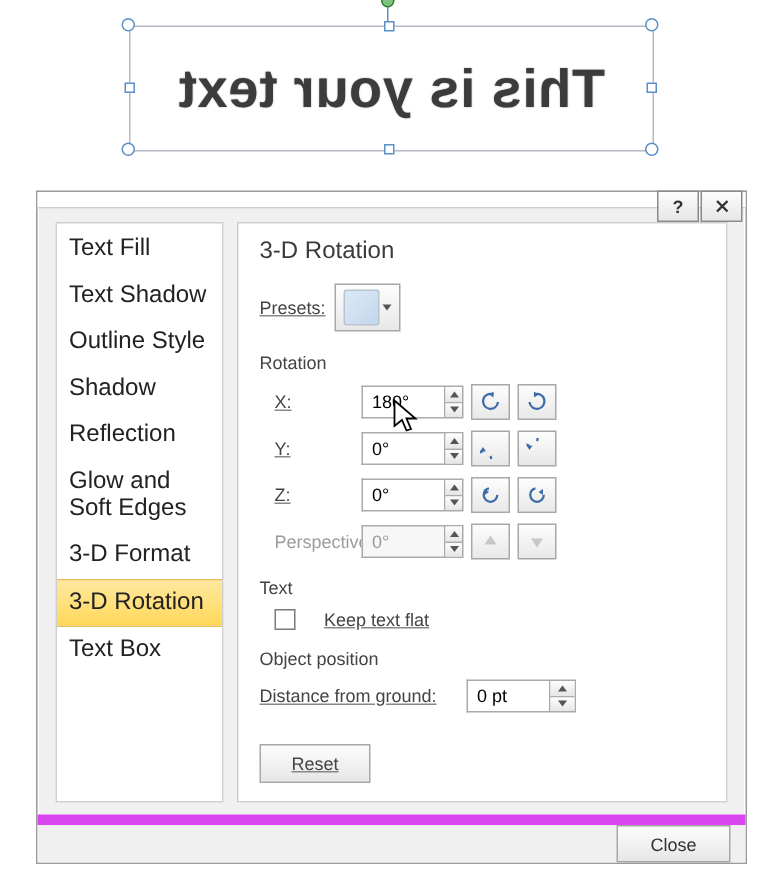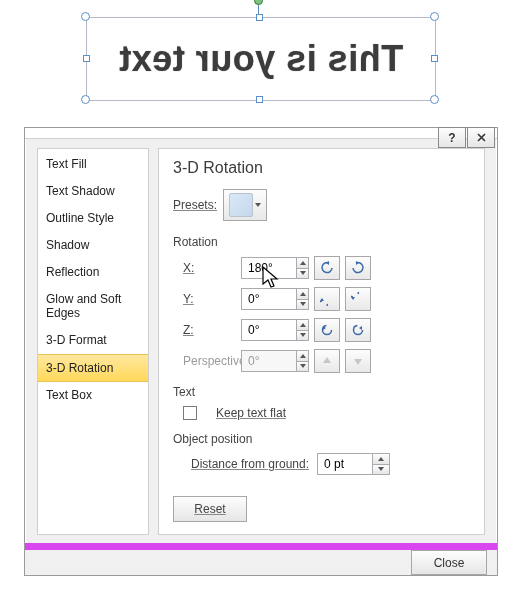--- a/index.html
+++ b/index.html
@@ -20,21 +20,21 @@
 .titlebar{height:33px;background:#fff;border-bottom:1px solid #d0d0d0;display:flex;align-items:center;position:relative}
 .titlebar-title{flex:1;text-align:center;font-size:13px;color:#333}
 .titlebar-btns{position:absolute;right:2px;top:-1px;display:flex}
 .tb-btn{width:26px;height:19px;border:1px solid #8a8a8a;margin-left:1px;display:flex;align-items:center;justify-content:center;background:linear-gradient(#fdfdfd,#e6e6e6);font-weight:700;font-size:12px;cursor:default}
 .tb-btn svg{display:block}
 
 .dialog-body{flex:1;padding:9px 12px 8px 12px;display:flex;flex-direction:column;gap:9px}
 .cols{flex:1;display:flex;gap:9px}
 
 .sidebar{width:110px;border:1px solid #cfcfcf;background:#fff;padding:2px 0}
-.cat{padding:6px 6px 6px 8px;font-size:12px;color:#222;cursor:default;border-bottom:1px solid transparent}
+.cat{padding:6px 6px 6px 8px;font-size:16px;color:#222;cursor:default;border-bottom:1px solid transparent}
 .cat.sel{background:linear-gradient(#ffe89e,#ffd85a);border-top:1px solid #e9c255;border-bottom:1px solid #e9c255}
 
 .panel{flex:1;border:1px solid #cfcfcf;background:#fff;padding:10px 12px 12px 14px}
 .panel h1{font-size:16px;color:#3b3b3b;font-weight:400;margin:0 0 12px 0}
 .row{display:flex;align-items:center;margin-bottom:7px}
 .lbl{font-size:12px;color:#444}
 .lbl.u{text-decoration:underline;text-decoration-color:#888;text-underline-offset:1px}
 .group-lbl{font-size:12px;color:#444;margin-bottom:7px}
 
 .preset-btn{width:42px;height:30px;border:1px solid #a7a7a7;background:linear-gradient(#fdfdfd,#e8e8e8);display:flex;align-items:center;justify-content:center;gap:2px;margin-left:6px}
@@ -244,21 +244,21 @@
             </div>
           </div>
 
           <div class="group-lbl">Text</div>
           <div class="chk" style="margin-bottom:12px">
             <span class="chk-box"></span>
             <span class="lbl u">Keep text flat</span>
           </div>
 
           <div class="group-lbl">Object position</div>
-          <div class="row" style="margin-left:18px;gap:8px">
+          <div class="row" style="margin-left:0;gap:20px">
             <span class="lbl u">Distance from ground:</span>
             <div class="spinbox">
               <input value="0 pt" style="">
               <div class="spin-btns">
                   <div>
                     <span class="sarrow-up"></span>
                   </div>
                   <div>
                     <span class="sarrow-dn"></span>
                   </div>

